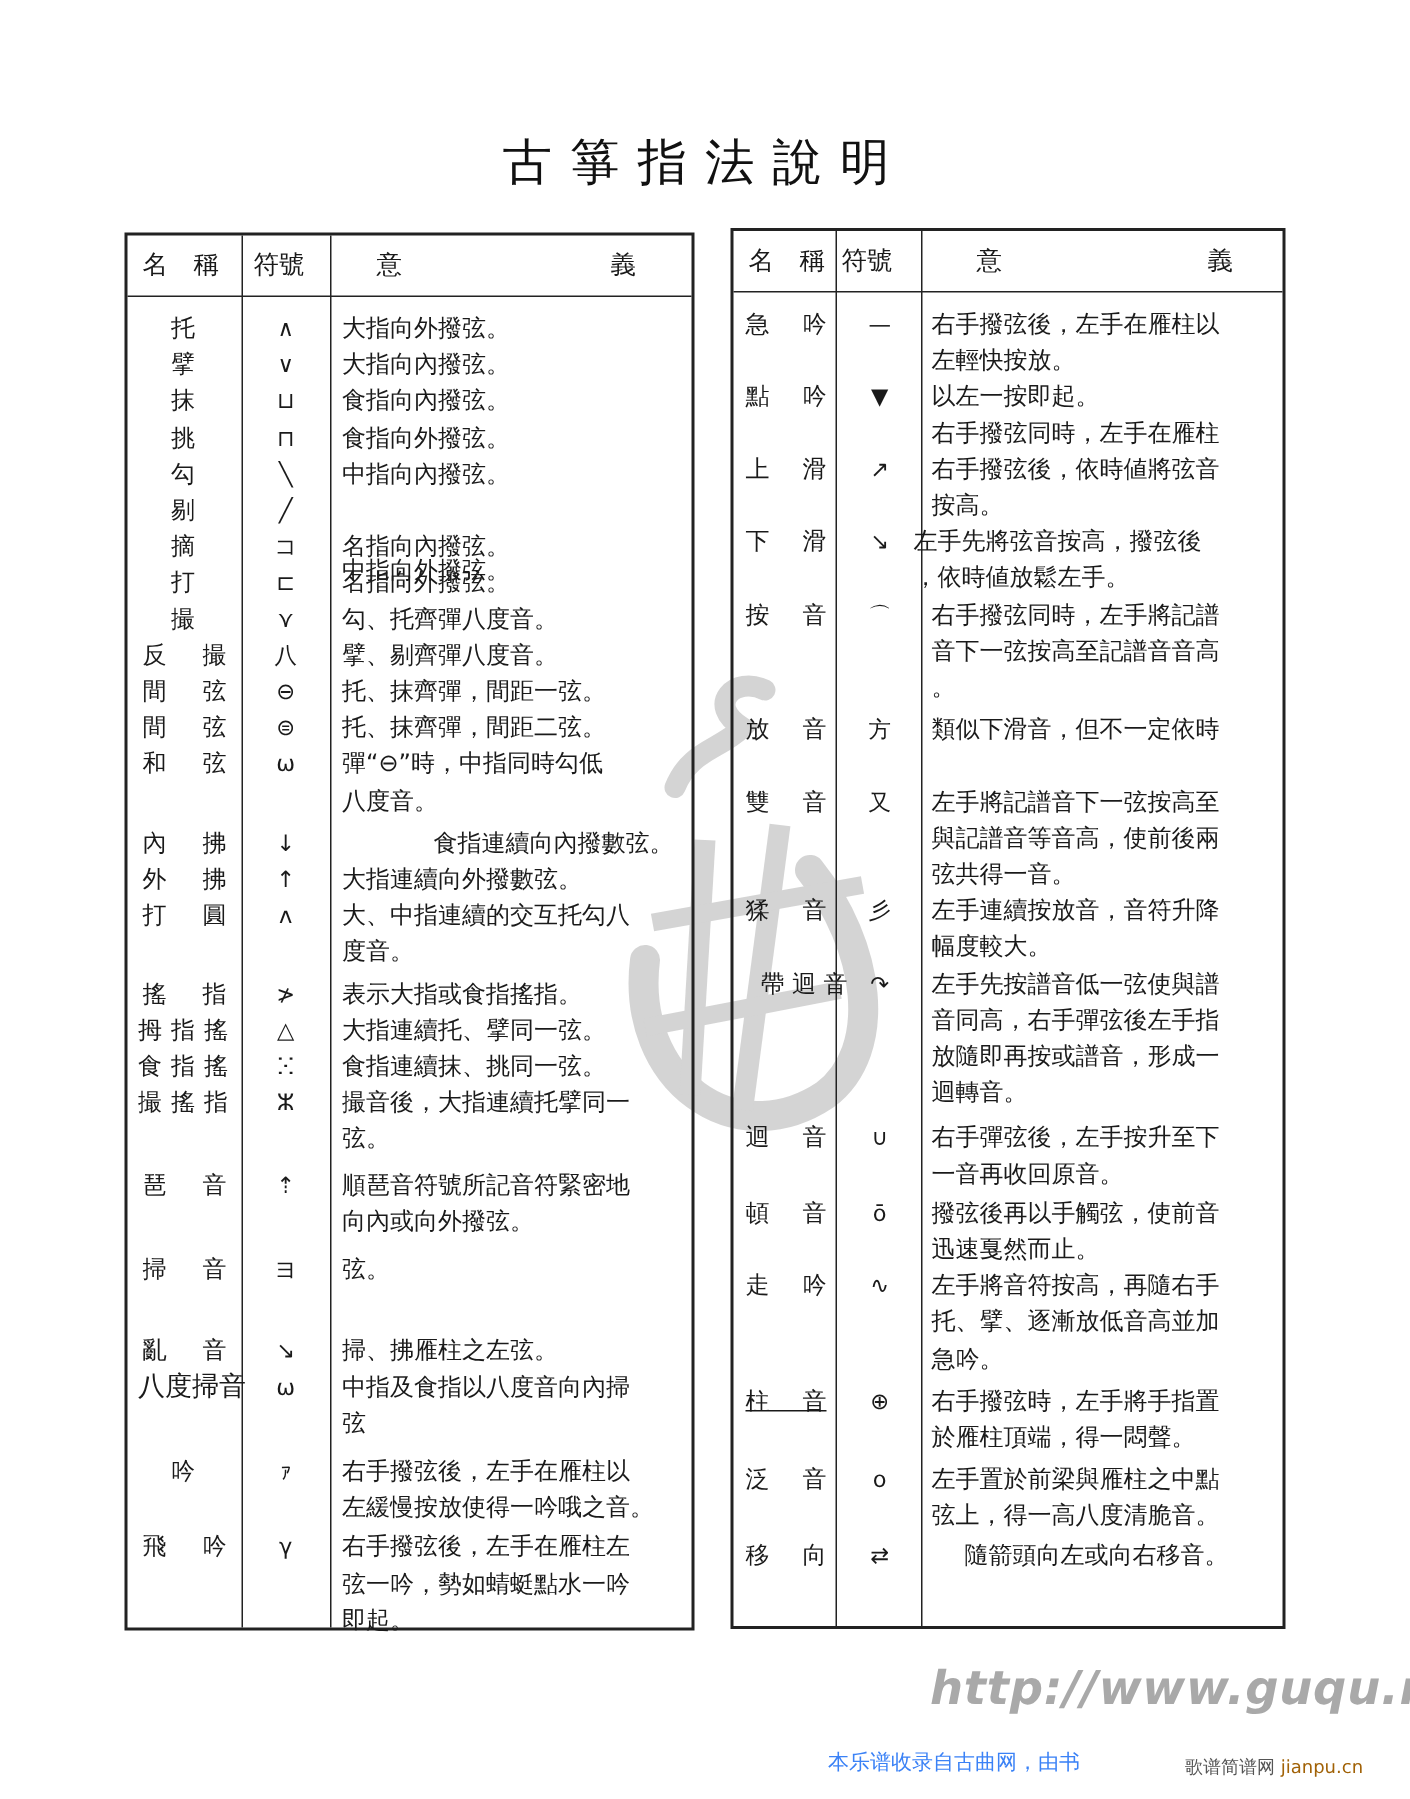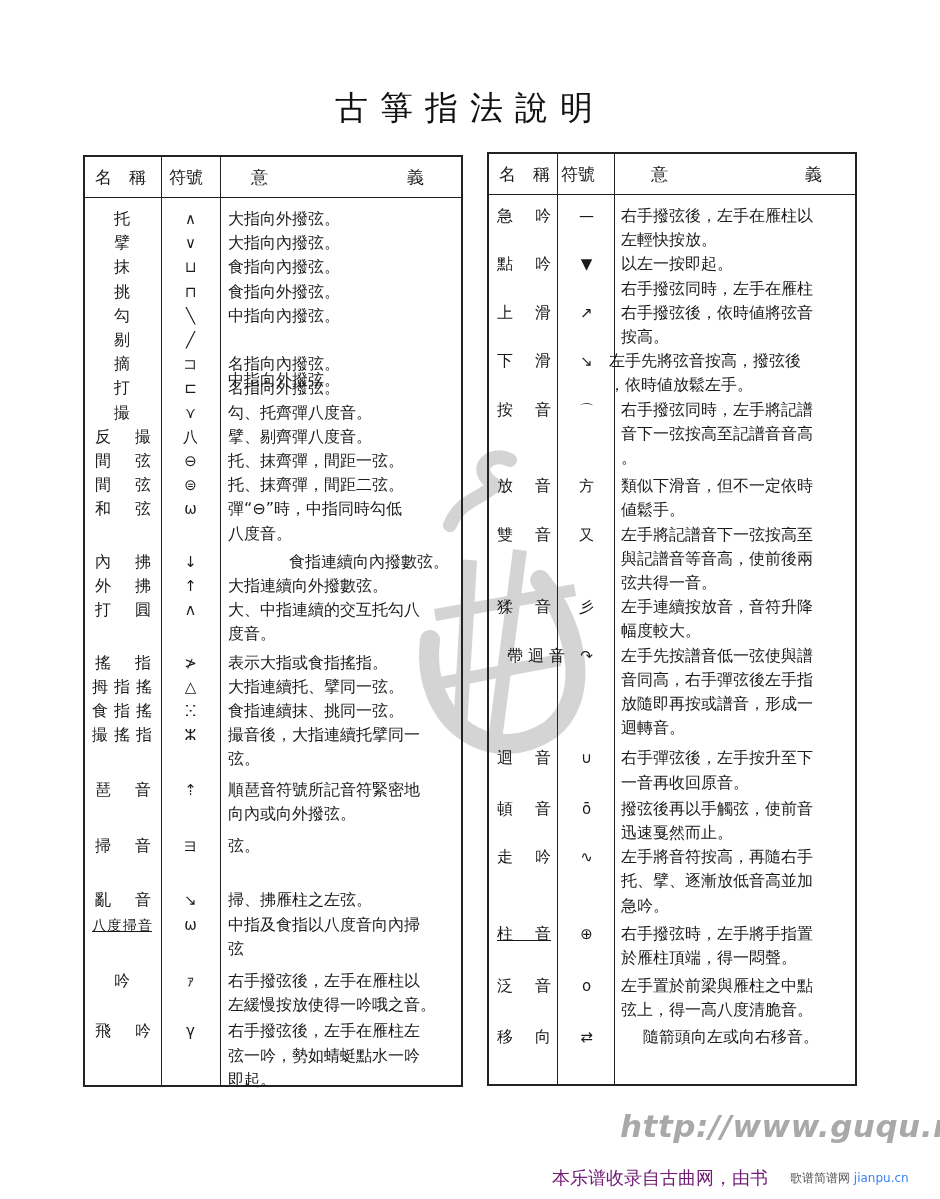--- a/index.html
+++ b/index.html
@@ -23,26 +23,26 @@
   .hdr { position: absolute; top: 0; font-size: 17px; line-height: 40px; height: 40px; }
   .row { position: absolute; left: 0; right: 0; font-size: 16px; }
   .cell-name { position: absolute; text-align: justify; text-align-last: justify; white-space: nowrap; }
   .cell-sym { position: absolute; text-align: center; font-size: 15px; }
   .cell-desc { position: absolute; line-height: 24.2px; white-space: pre-line; }
   .url-watermark {
     position: absolute; left: 620px; top: 1108px; font-family: "DejaVu Sans", sans-serif; font-weight: bold;
     font-style: italic; font-size: 31px; color: #a9a9a9; letter-spacing: 0.5px;
   }
   .footer-left {
-    position: absolute; left: 552px; top: 1166px; font-size: 18px; color: #701a75;
+    position: absolute; left: 552px; top: 1166px; font-size: 14px; color: #3b82f6;
   }
   .footer-right {
     position: absolute; left: 790px; top: 1170px; font-size: 12px; color: #555;
   }
-  .footer-right .brand { color: #3b82f6; }
+  .footer-right .brand { color: #a16207; }
 </style>
 </head>
 <body>
 
 <div class="title">古箏指法說明</div>
 
 <svg class="watermark-seal" viewBox="0 0 200 360">
   <path d="M110 20 C 90 10, 70 30, 95 45 C 80 60, 60 60, 50 85" stroke="#9a9a9a" stroke-width="14" fill="none" stroke-linecap="round"></path>
   <path d="M30 200 C 20 280, 90 330, 150 290 C 190 260, 180 190, 140 140" stroke="#9a9a9a" stroke-width="20" fill="none" stroke-linecap="round"></path>
   <path d="M70 120 L 60 290" stroke="#9a9a9a" stroke-width="14" fill="none"></path>
@@ -169,21 +169,21 @@
         <div class="cell-name" style="left: 10px; width: 56px; line-height: 24px;">掃音</div>
         <div class="cell-sym" style="left: 78px; width: 55px; line-height: 24px;">ヨ</div>
         <div class="cell-desc" style="left: 143px;"><div>弦。</div></div>
       </div>
       <div class="row" style="top: 731.4px;">
         <div class="cell-name" style="left: 10px; width: 56px; line-height: 24px;">亂音</div>
         <div class="cell-sym" style="left: 78px; width: 55px; line-height: 24px;">↘</div>
         <div class="cell-desc" style="left: 143px;"><div>掃、拂雁柱之左弦。</div></div>
       </div>
       <div class="row" style="top: 755.6px;">
-        <div class="cell-name" style="left: 7px; width: 60px; letter-spacing: 0px; font-size: 14px; line-height: 24px; text-decoration: underline;">八度掃音</div>
+        <div class="cell-name" style="left: 7px; width: 60px; letter-spacing: 0px; font-size: 18px; line-height: 24px;">八度掃音</div>
         <div class="cell-sym" style="left: 78px; width: 55px; line-height: 24px;">ω</div>
         <div class="cell-desc" style="left: 143px;"><div>中指及食指以八度音向內掃</div><div>弦</div></div>
       </div>
       <div class="row" style="top: 812px;">
         <div class="cell-name" style="left: 29px; width: 18px; line-height: 24px;">吟</div>
         <div class="cell-sym" style="left: 78px; width: 55px; line-height: 24px;">ｧ</div>
         <div class="cell-desc" style="left: 143px;"><div>右手撥弦後，左手在雁柱以</div><div>左緩慢按放使得一吟哦之音。</div></div>
       </div>
       <div class="row" style="top: 862.4px;">
         <div class="cell-name" style="left: 10px; width: 56px; line-height: 24px;">飛吟</div>
@@ -223,21 +223,21 @@
         <div class="cell-desc" style="left: 120px;"><div>左手先將弦音按高，撥弦後</div><div>，依時値放鬆左手。</div></div>
       </div>
       <div class="row" style="top: 243.6px;">
         <div class="cell-name" style="left: 8px; width: 54px; line-height: 24px;">按音</div>
         <div class="cell-sym" style="left: 70px; width: 55px; line-height: 24px;">⌒</div>
         <div class="cell-desc" style="left: 132px;"><div>右手撥弦同時，左手將記譜</div><div>音下一弦按高至記譜音音高</div><div>。</div></div>
       </div>
       <div class="row" style="top: 320.2px;">
         <div class="cell-name" style="left: 8px; width: 54px; line-height: 24px;">放音</div>
         <div class="cell-sym" style="left: 70px; width: 55px; line-height: 24px;">方</div>
-        <div class="cell-desc" style="left: 132px;"><div>類似下滑音，但不一定依時</div><div>値鬆手。</div></div>
+        <div class="cell-desc" style="left: 132px;"><div>類似下滑音，但不一定依時</div></div>
       </div>
       <div class="row" style="top: 368.6px;">
         <div class="cell-name" style="left: 8px; width: 54px; line-height: 24px;">雙音</div>
         <div class="cell-sym" style="left: 70px; width: 55px; line-height: 24px;">又</div>
         <div class="cell-desc" style="left: 132px;"><div>左手將記譜音下一弦按高至</div><div>與記譜音等音高，使前後兩</div><div>弦共得一音。</div></div>
       </div>
       <div class="row" style="top: 441.2px;">
         <div class="cell-name" style="left: 8px; width: 54px; line-height: 24px;">猱音</div>
         <div class="cell-sym" style="left: 70px; width: 55px; line-height: 24px;">彡</div>
         <div class="cell-desc" style="left: 132px;"><div>左手連續按放音，音符升降</div><div>幅度較大。</div></div>

